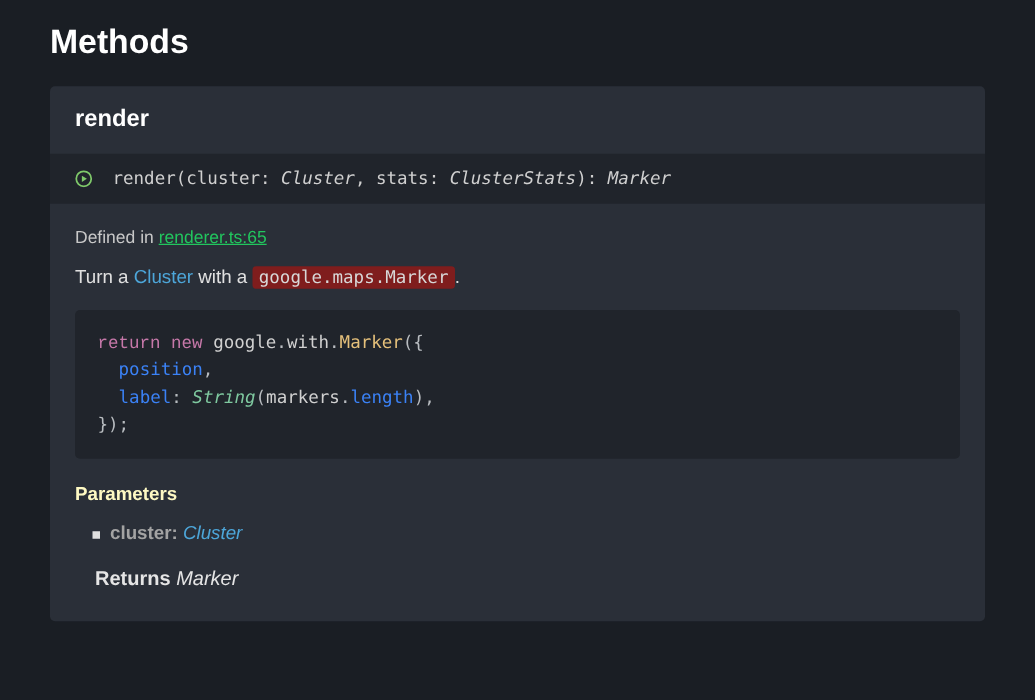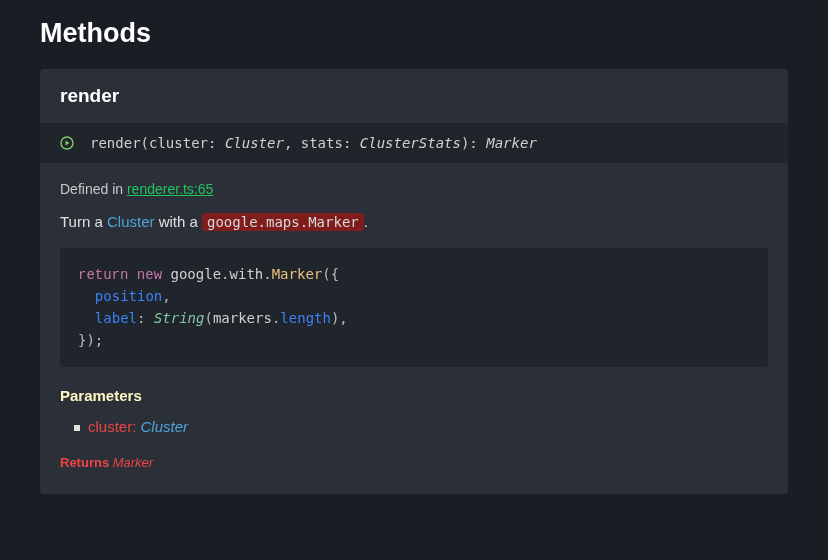--- a/index.html
+++ b/index.html
@@ -109,23 +109,23 @@
     }
     .param-list li::before {
       content: "";
       position: absolute;
       left: 0;
       top: 11px;
       width: 6px;
       height: 6px;
       background: #e0e0e0;
     }
-    .param-name { font-weight: 400; color: #ef4444; }
+    .param-name { font-weight: 700; color: #a3a3a3; }
     .param-type-link { color: #4da6d9; font-style: italic; text-decoration: none; cursor: pointer; }
-    .returns-line { font-size: 13px; color: #ef4444; }
+    .returns-line { font-size: 16px; color: #e5e5e5; margin-left: 16px; }
     .returns-label { font-weight: 700; }
     .returns-type { font-style: italic; font-weight: 400; }
   </style>
 </head>
 <body>
 
 <div class="container">
   <h2 class="section-title">Methods</h2>
 
   <div class="method-card">

